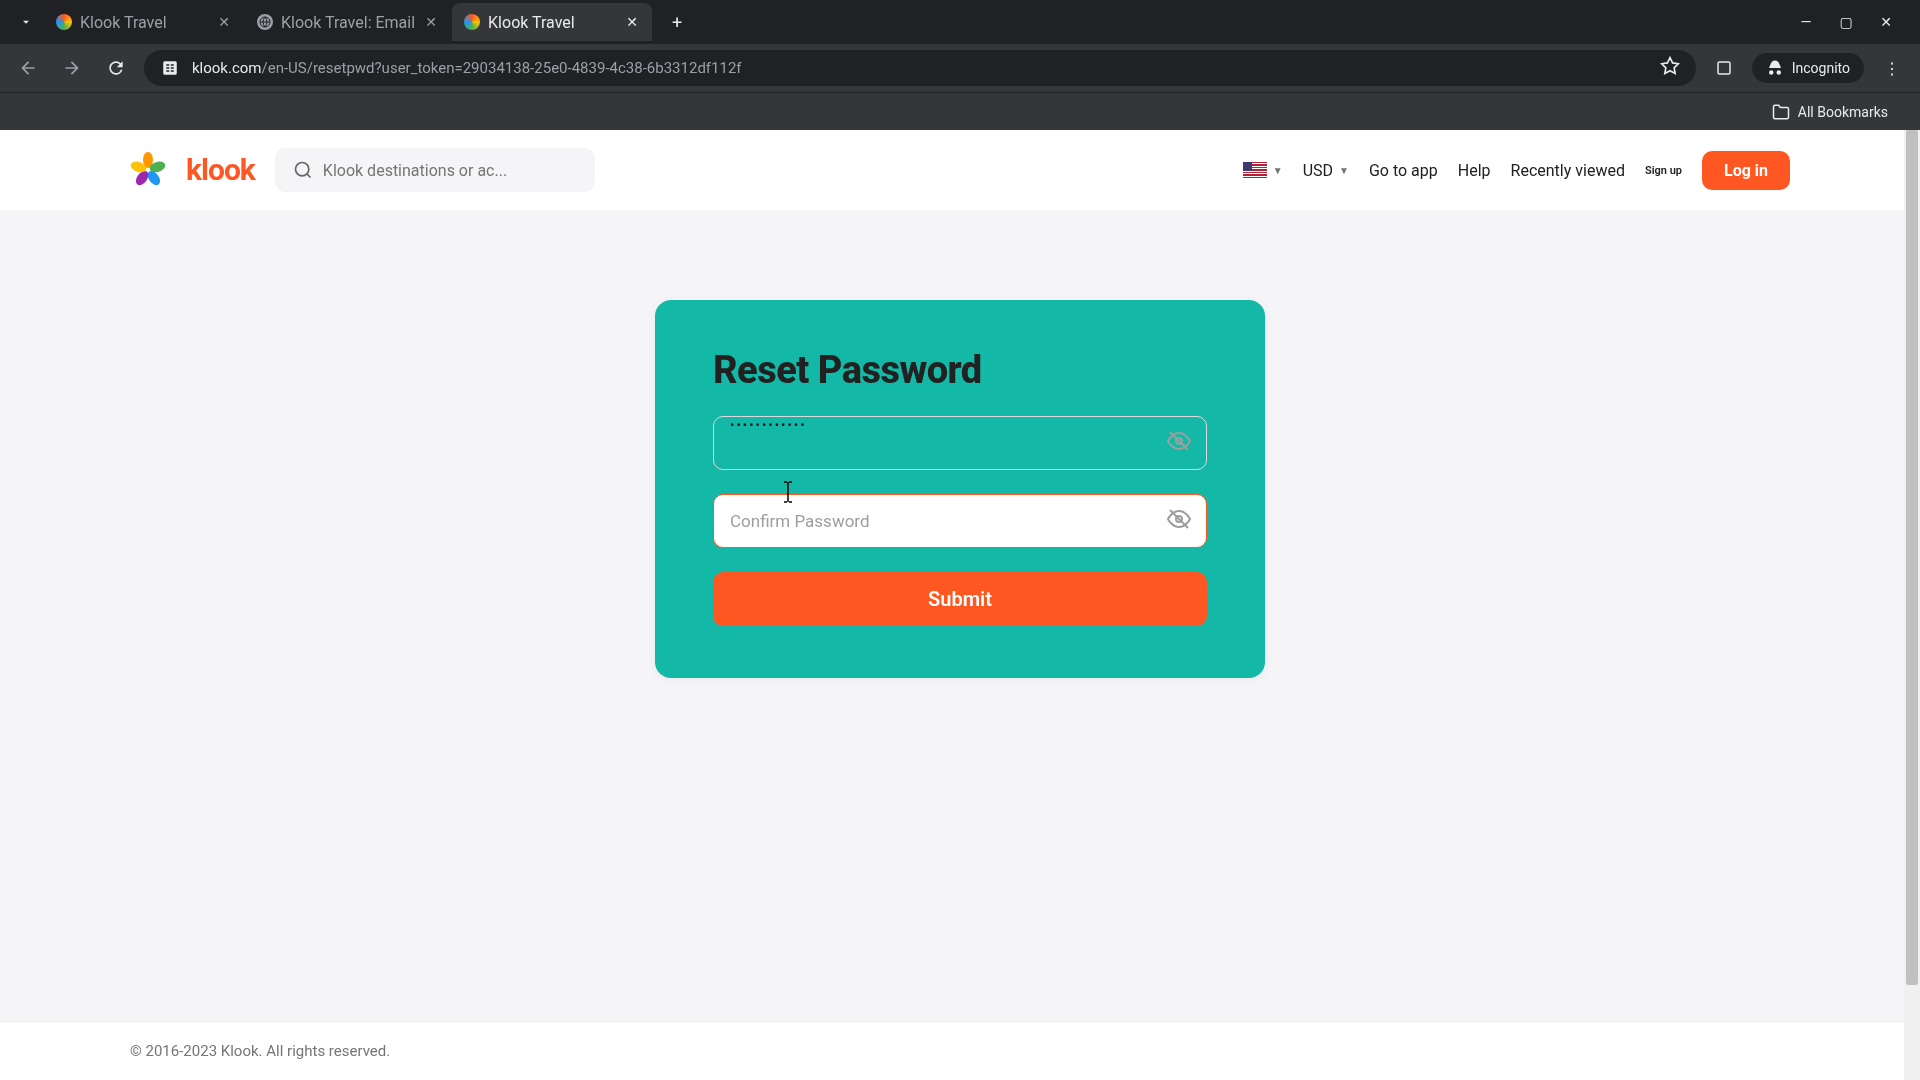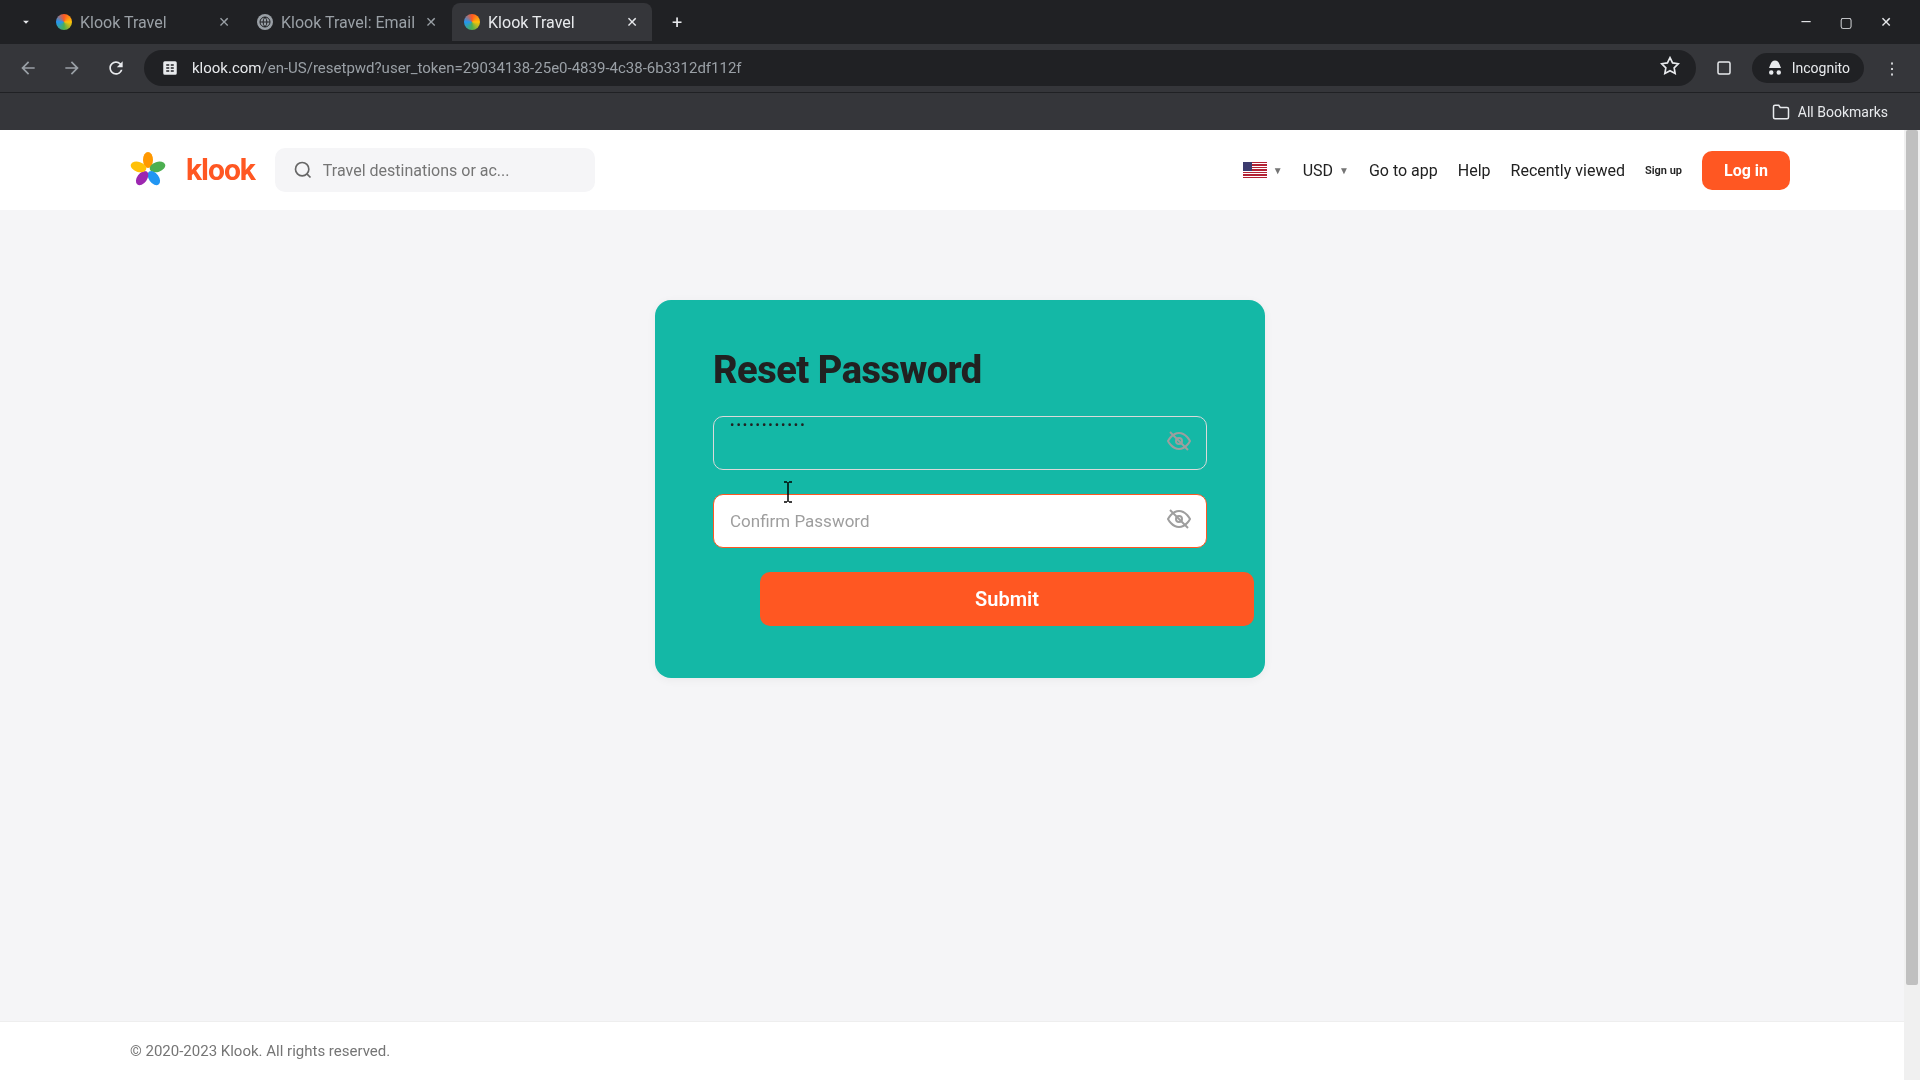--- a/index.html
+++ b/index.html
@@ -60,21 +60,21 @@
     .main-area { padding: 90px 0 120px; display: flex; justify-content: center; }
     .card { width: 610px; background: #14b8a6; border-radius: 16px; padding: 48px 58px 52px; box-shadow: 0 2px 10px rgba(0,0,0,0.05); }
     .card-title { font-size: 38px; font-weight: 800; color: #212121; margin-bottom: 24px; letter-spacing: -0.5px; }
     .input-wrap { position: relative; margin-bottom: 24px; }
     .input-field { width: 100%; height: 54px; border: 1px solid #dadada; border-radius: 10px; padding: 0 50px 0 16px; font-size: 17px; color: #212121; outline: none; }
     .input-field.focused { border-color: #ff5722; }
     .input-field::placeholder { color: #9e9e9e; }
     .input-dots { letter-spacing: 2px; font-size: 13px; }
     .eye-toggle { position: absolute; right: 16px; top: 50%; transform: translateY(-50%); color: #9e9e9e; cursor: pointer; }
     .text-cursor { position: absolute; left: 67px; top: -14px; color: #000; font-size: 20px; pointer-events: none; }
-    .submit-btn { width: 100%; height: 54px; background: #ff5722; color: #fff; border: none; border-radius: 10px; font-size: 20px; font-weight: 600; cursor: pointer; margin-left: 47px; }
+    .submit-btn { width: 100%; height: 54px; background: #ff5722; color: #fff; border: none; border-radius: 10px; font-size: 20px; font-weight: 600; cursor: pointer; }
     
     
     .footer { position: absolute; bottom: 0; left: 0; right: 0; padding: 20px 130px; color: #757575; font-size: 15px; background: #fff; border-top: 1px solid #eee; }
     
     
     .scrollbar-track { position: absolute; right: 0; top: 0; width: 16px; height: 100%; background: #f0f0f0; }
     .scrollbar-thumb { position: absolute; right: 2px; top: 0; width: 12px; height: 90%; background: #c0c0c0; border-radius: 2px; }
   </style>
 </head>
 <body>
@@ -184,21 +184,21 @@
               <ellipse cx="18" cy="8" rx="5" ry="8" fill="#ffc107" transform="rotate(288 18 18)"></ellipse>
             </svg>
         </div>
         <span class="logo-text">klook</span>
       </div>
       <div class="search-box">
         <svg class="search-icon" width="20" height="20" viewBox="0 0 24 24" fill="none" stroke="currentColor" stroke-width="2">
             <circle cx="11" cy="11" r="8"></circle>
             <line x1="21" y1="21" x2="16.65" y2="16.65"></line>
           </svg>
-        <span class="search-placeholder">Travel destinations or ac...</span>
+        <span class="search-placeholder">Klook destinations or ac...</span>
       </div>
       <div class="header-spacer"></div>
       <div class="header-item">
         <div class="flag"></div>
         <span class="chevron-down">▼</span>
       </div>
       <div class="header-item">
         <span>USD</span>
         <span class="chevron-down">▼</span>
       </div>
@@ -234,18 +234,18 @@
           <div class="text-cursor">
             <svg width="16" height="24" viewBox="0 0 16 24" stroke="#000" stroke-width="1.5" fill="none">
                 <path d="M4 2h3M9 2h3M8 2v20M4 22h3M9 22h3"></path>
               </svg>
           </div>
         </div>
         <button class="submit-btn">Submit</button>
       </div>
     </div>
 
-    <div class="footer">© 2020-2023 Klook. All rights reserved.</div>
+    <div class="footer">© 2016-2023 Klook. All rights reserved.</div>
   </div>
   <div class="scrollbar-track">
     <div class="scrollbar-thumb"></div>
   </div>
 </div>
 
 </body></html>

